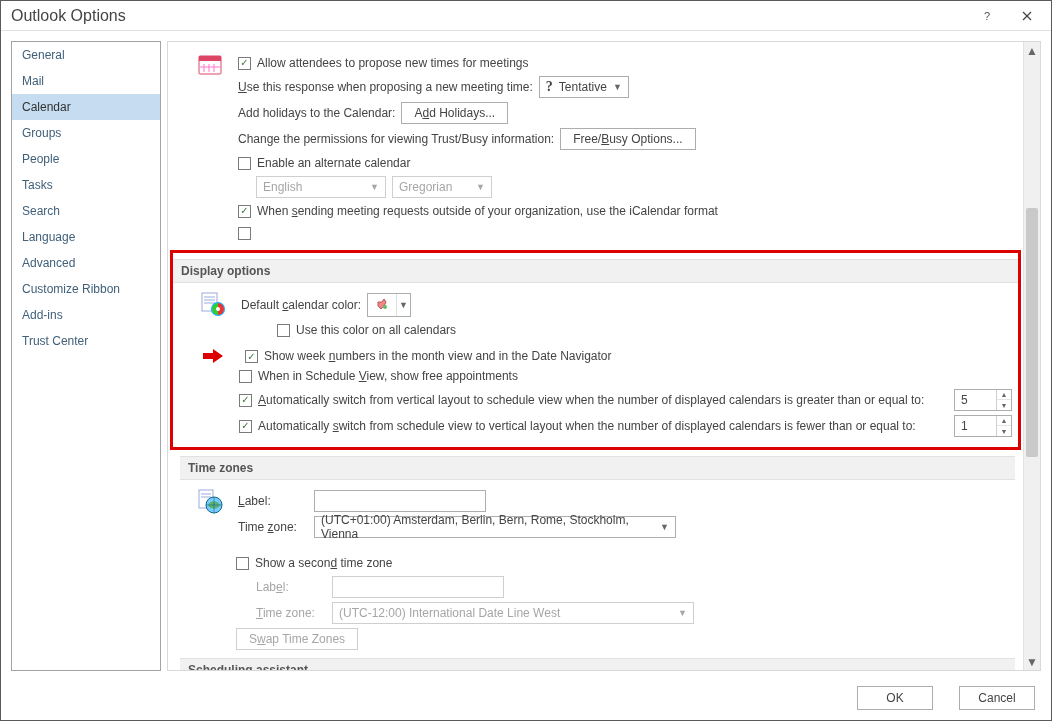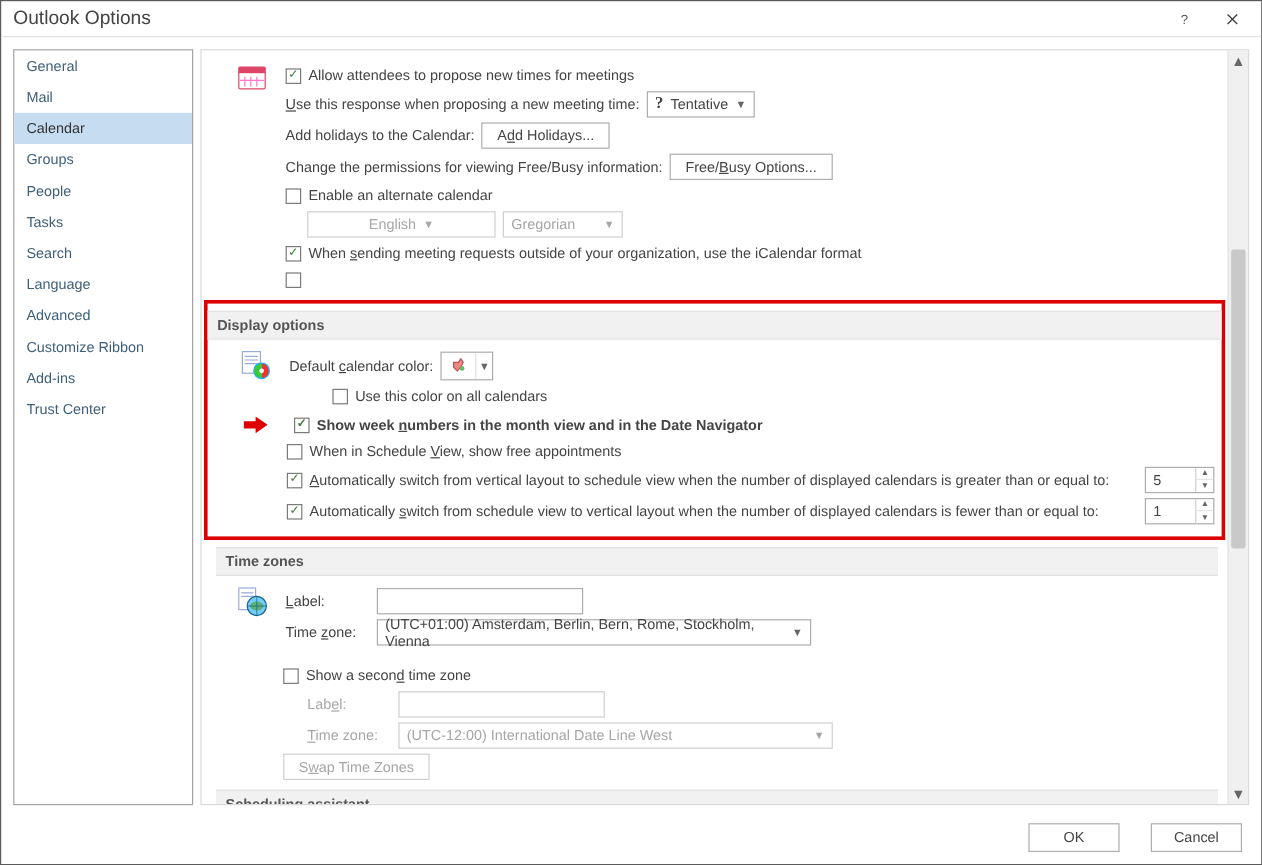--- a/index.html
+++ b/index.html
@@ -218,31 +218,31 @@
                 <span class="caret">▼</span>
               </span>
             </div>
 
             <div class="row">
               <span>Add holidays to the Calendar:</span>
               <span class="btn">A<u>d</u>d Holidays...</span>
             </div>
 
             <div class="row">
-              <span>Change the permissions for viewing Free/Busy information:</span>
+              <span>Change the permissions for viewing Trust/Busy information:</span>
               <span class="btn">Free/<u>B</u>usy Options...</span>
             </div>
 
             <div class="row">
                 <span class="cb"></span>
               <span>Enable an alternate calendar</span>
               </div>
 
             <div class="row disabled" style="padding-left:26px;">
-              <span class="dropdown dis" style="width:157px;justify-content:center;">
+              <span class="dropdown dis" style="width:130px;justify-content:space-between;">
                 <span>English</span>
                   <span class="caret">▼</span>
                 </span>
               <span class="dropdown dis" style="width:100px;justify-content:space-between;">
                 <span>Gregorian</span>
                   <span class="caret">▼</span>
                 </span>
             </div>
 
             <div class="row">
@@ -292,21 +292,21 @@
                   <span class="caret">▼</span>
                 </span>
               </div>
               <div class="row" style="padding-left:44px;">
                   <span class="cb"></span>
                 <span>Use this color on all calendars</span>
                 </div>
             </div>
           </div>
 
-          <div class="row" style="padding-left:16px; align-items:center;font-weight:bold;">
+          <div class="row" style="padding-left:16px; align-items:flex-end;">
             <span class="arrow-ptr">
               <svg viewBox="0 0 20 14">
                   <path d="M0 4 L10 4 L10 0 L20 7 L10 14 L10 10 L0 10 Z" fill="#d00"></path>
                 </svg>
             </span>
             <span style="width:10px;"></span>
             <span class="cb checked"></span>
             <span>Show week <u>n</u>umbers in the month view and in the Date Navigator</span>
           </div>
 

